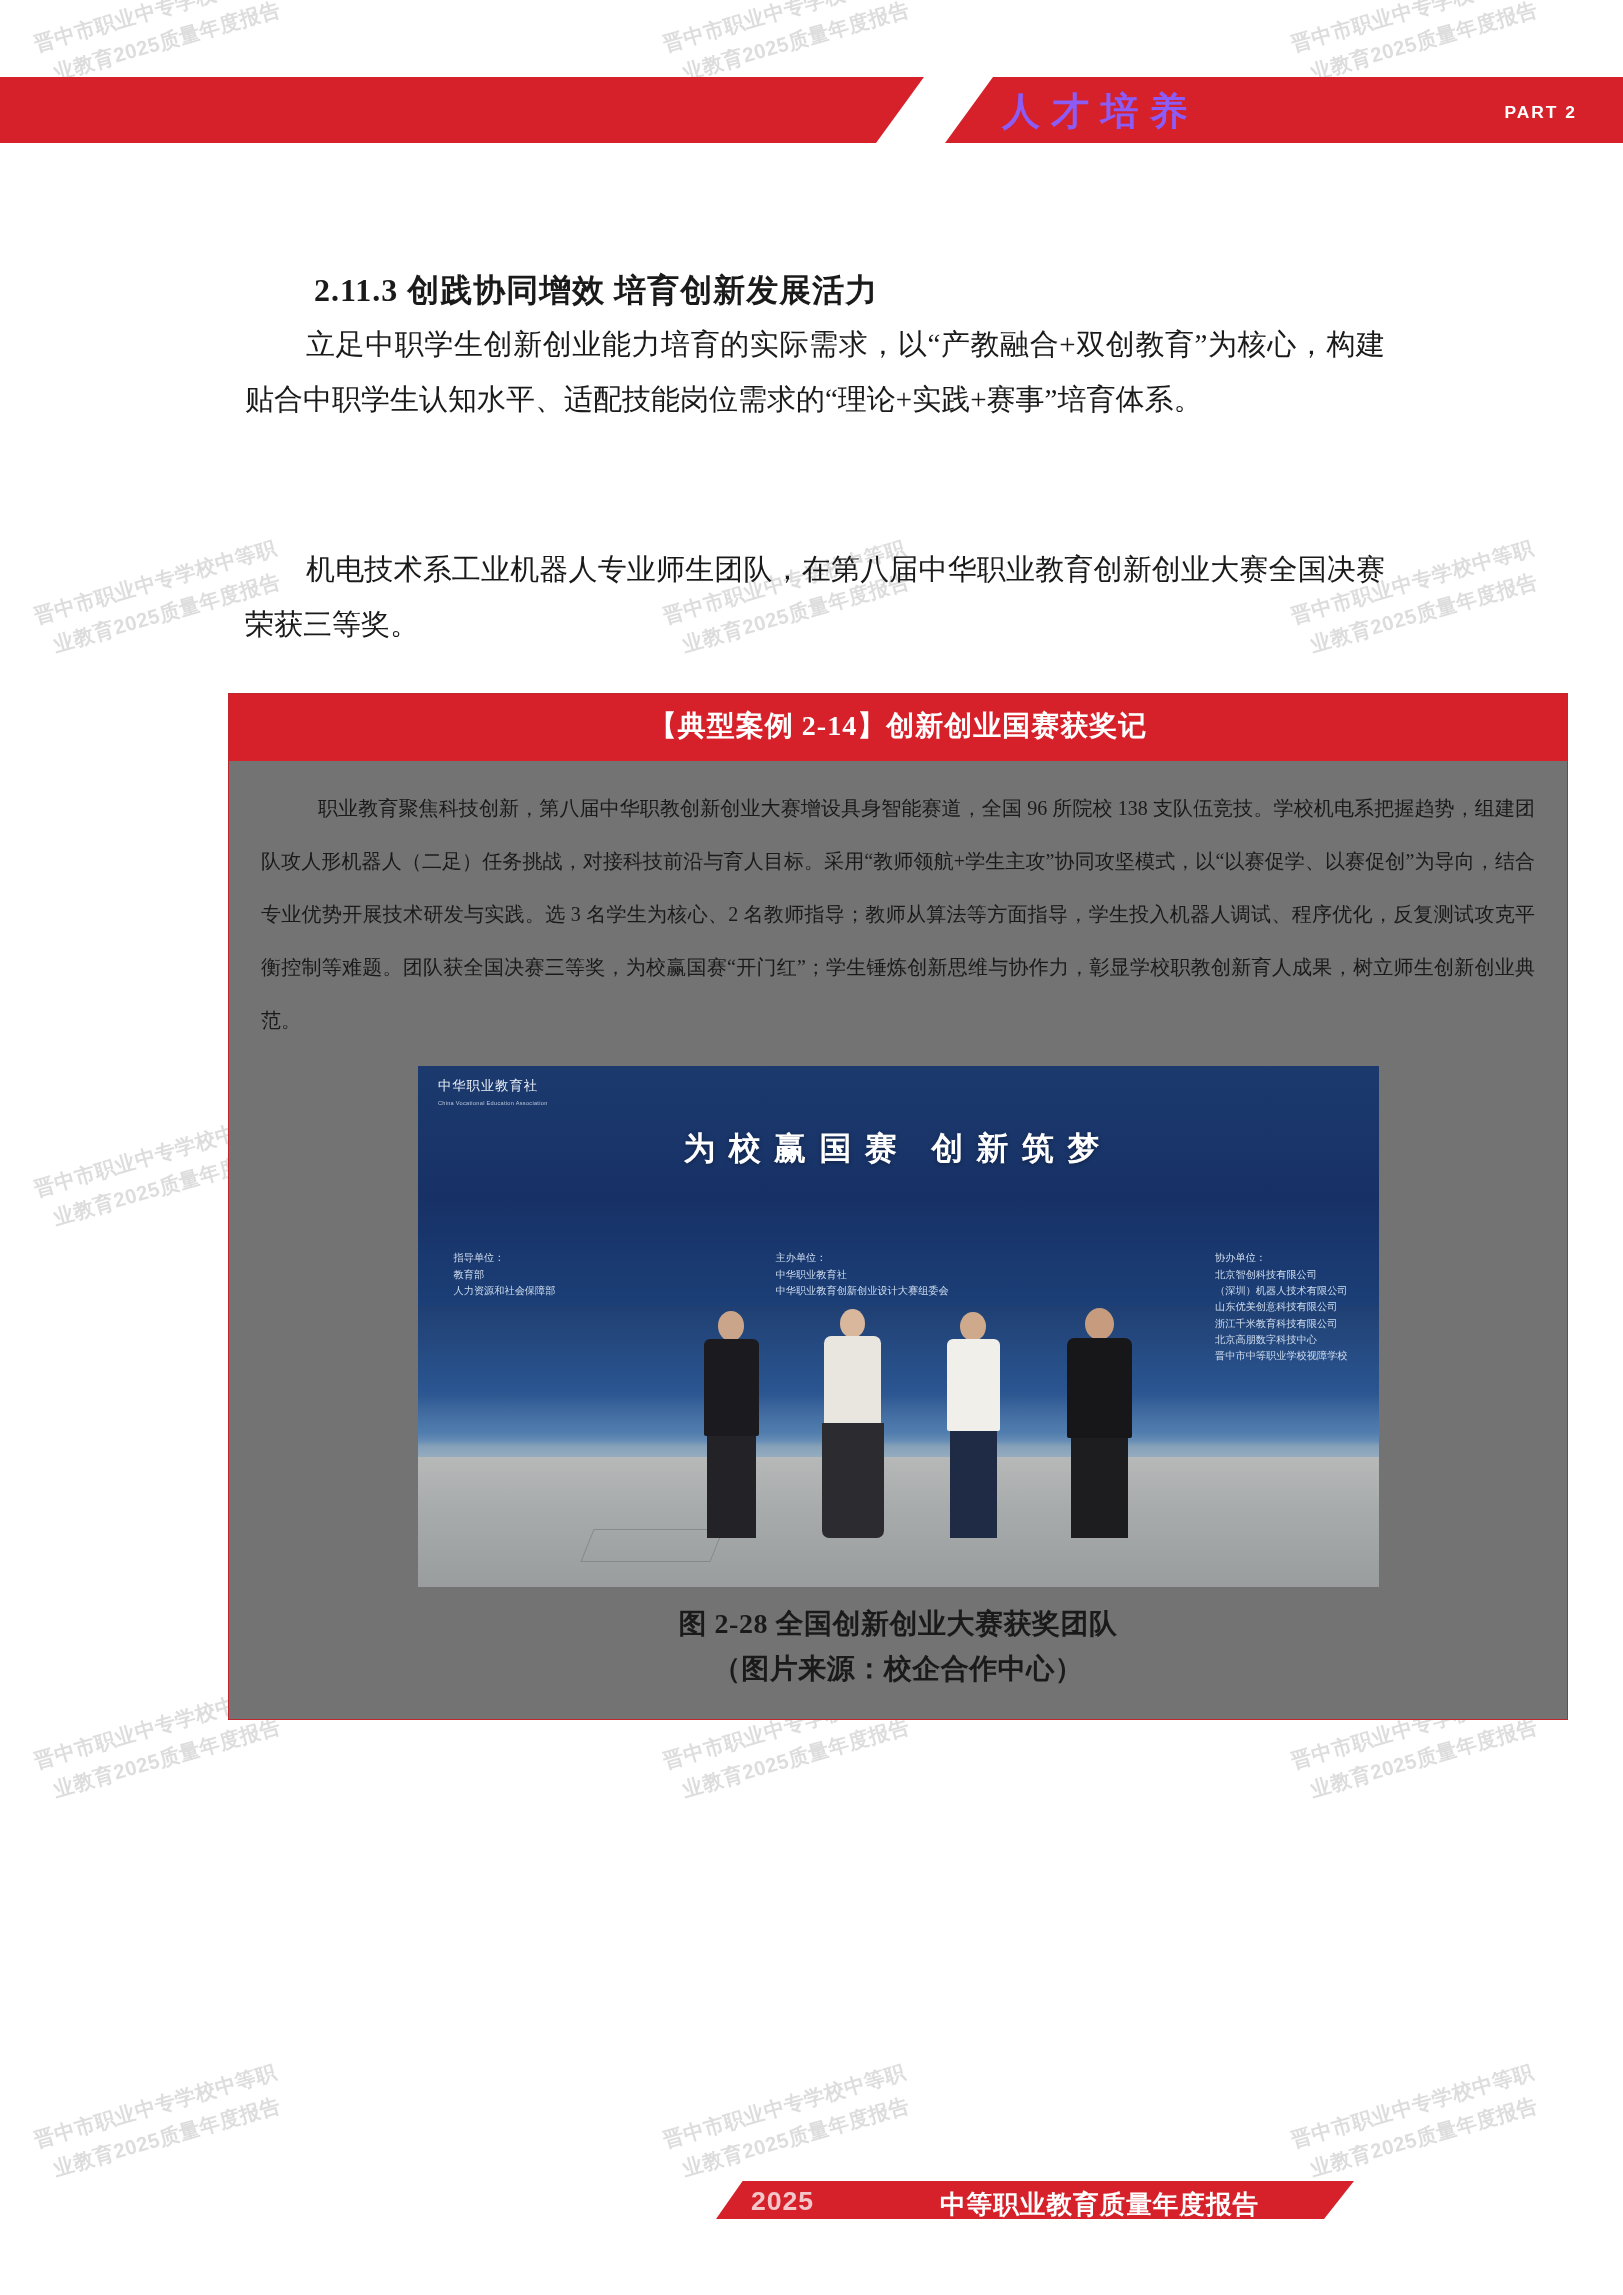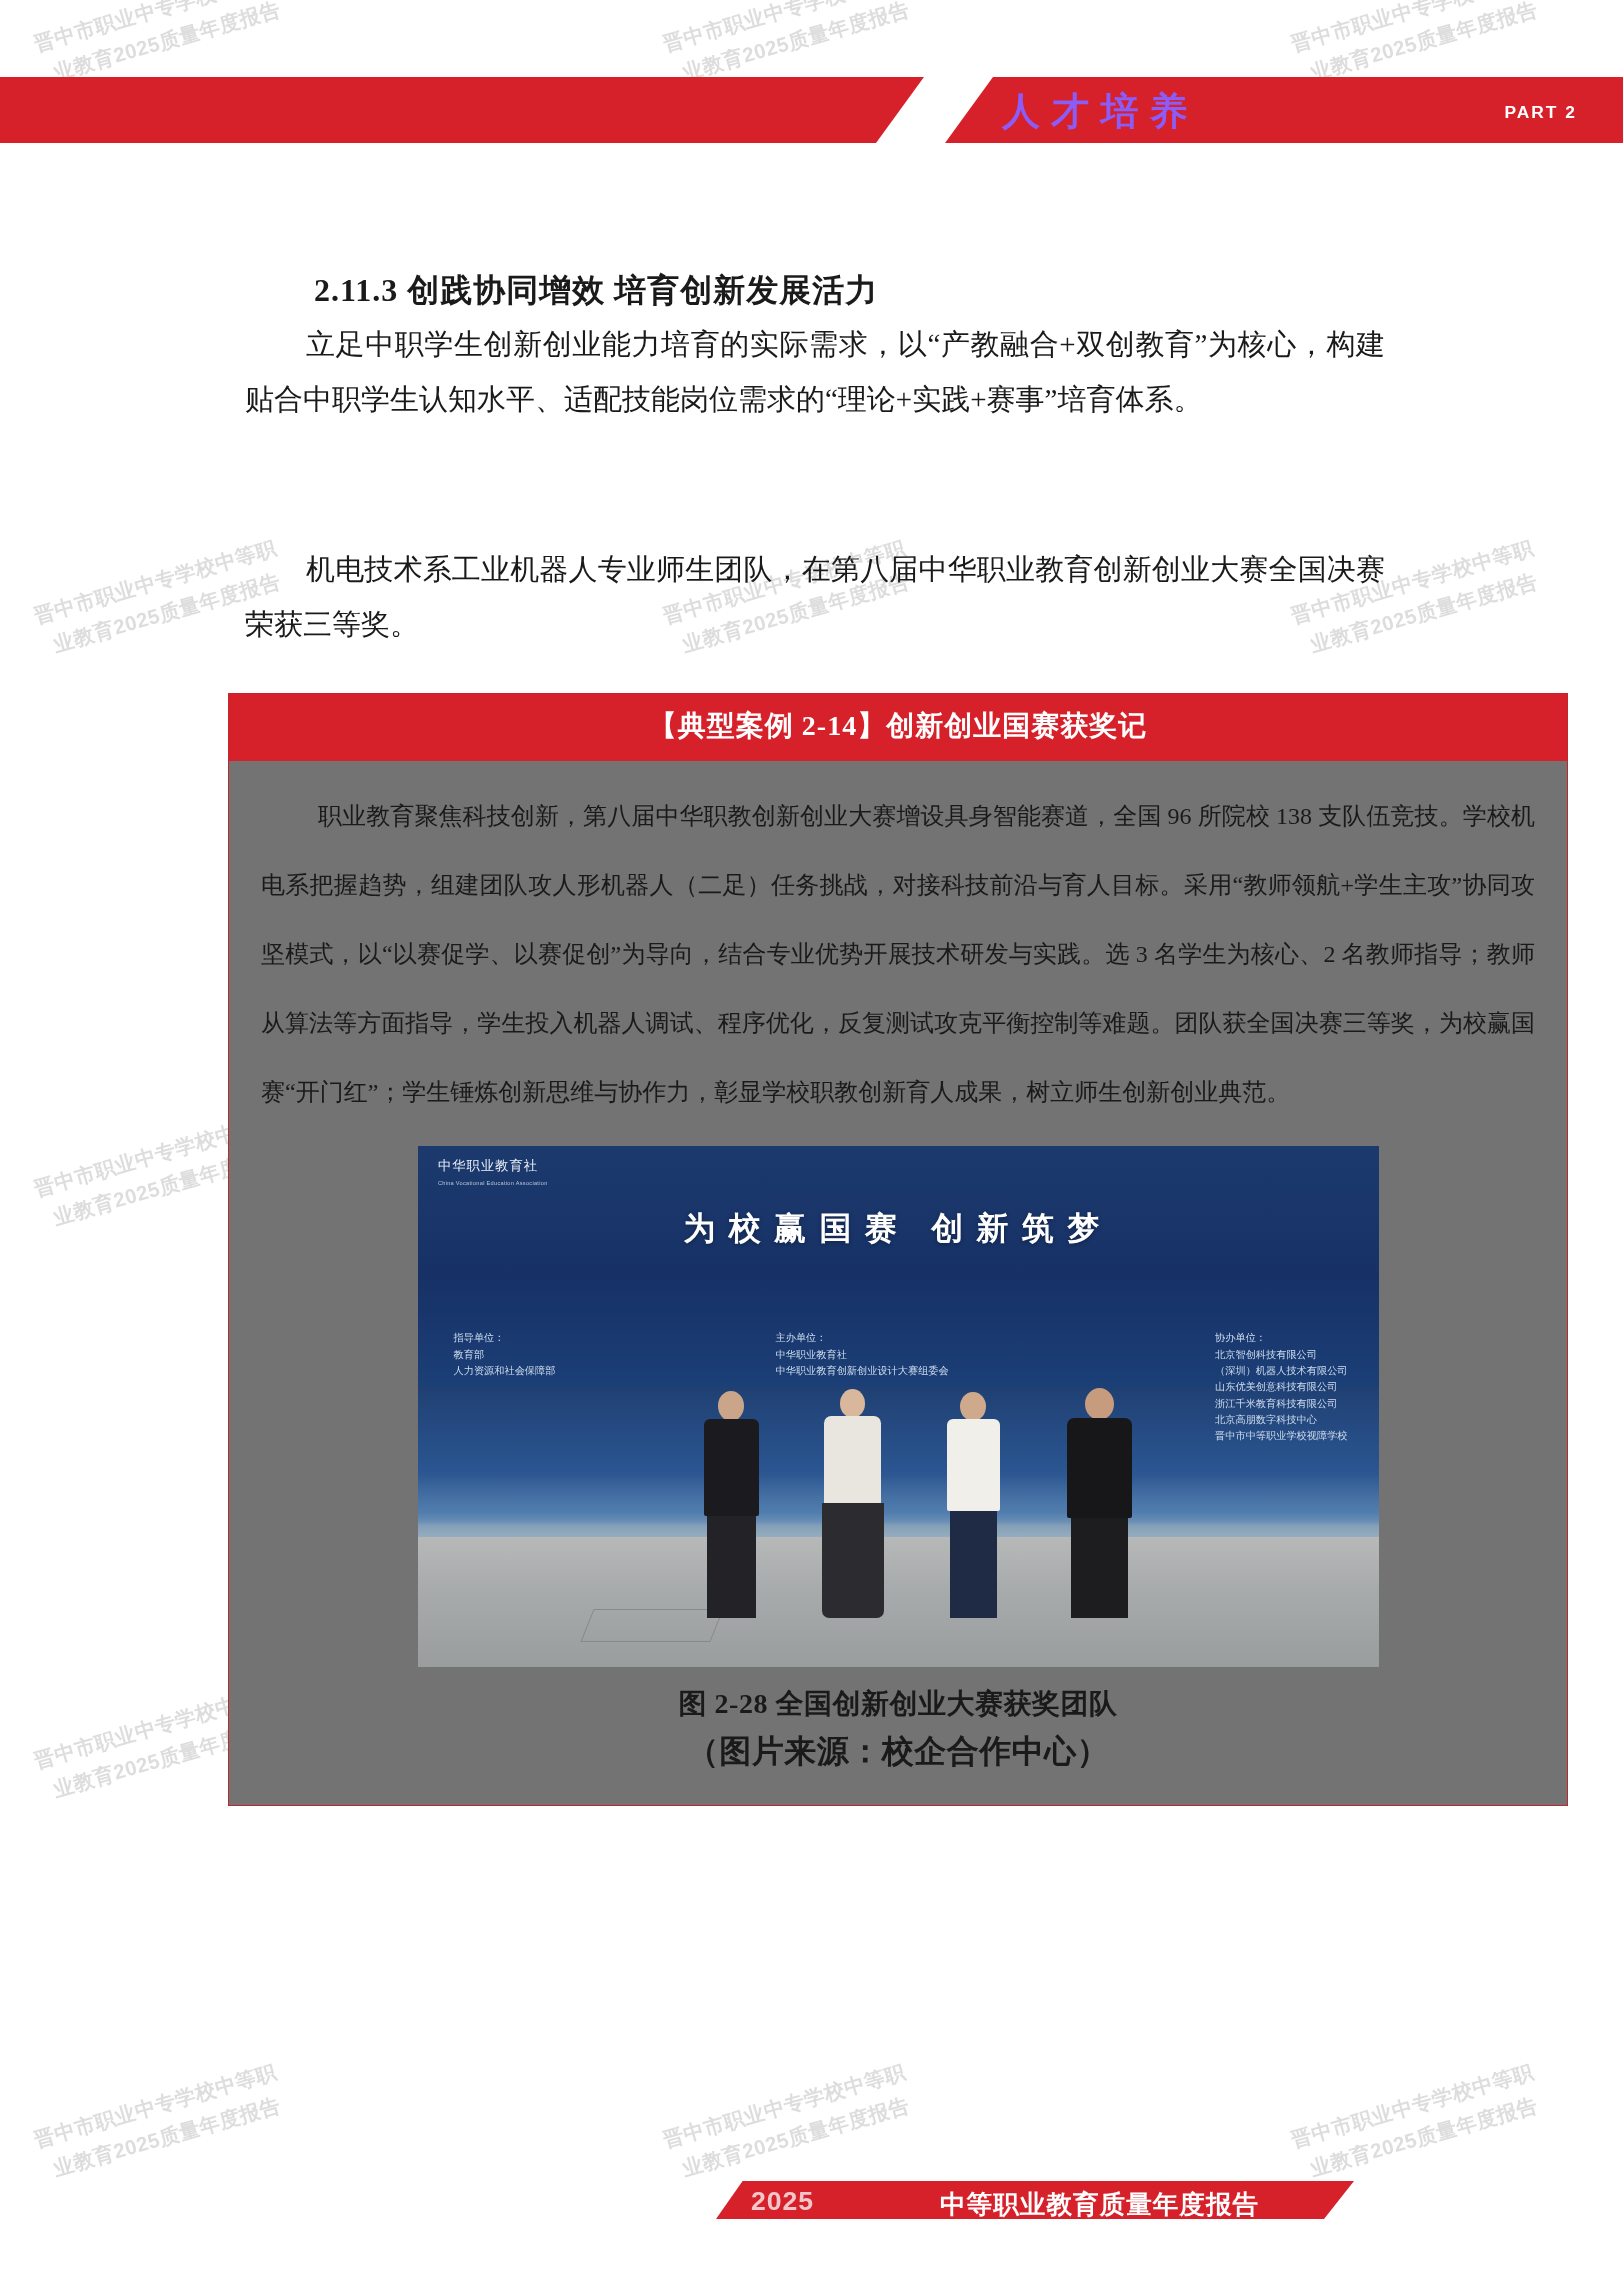--- a/index.html
+++ b/index.html
@@ -132,22 +132,22 @@
     text-align: center;
     font-size: 28px;
     font-weight: 700;
     letter-spacing: 1px;
     padding: 13.3px 0 15.3px 0;
   }
   .casebox .case-body {
     padding: 21.5px 32px 10.2px 32px;
   }
   .case-text {
-    font-size: 24px;
-    line-height: 69px;
+    font-size: 20px;
+    line-height: 53px;
     text-align: justify;
     text-justify: inter-ideograph;
     text-indent: 57px;
   }
 
   
   .photo-wrap {
     margin: 19.4px auto 0 auto;
     width: 961px;
   }
@@ -249,21 +249,21 @@
     margin-top: 17.4px;
     text-align: center;
     font-size: 28px;
     font-weight: 700;
     letter-spacing: 0.5px;
   }
   .fig-source {
     margin-top: 7.2px;
     margin-bottom: 20.4px;
     text-align: center;
-    font-size: 32px;
+    font-size: 28px;
     font-weight: 700;
     letter-spacing: 0.5px;
   }
 
   
   .pagenum {
     position: absolute;
     left: 0; right: 0; top: 2117px;
     text-align: center;
     font-size: 23.5px;

